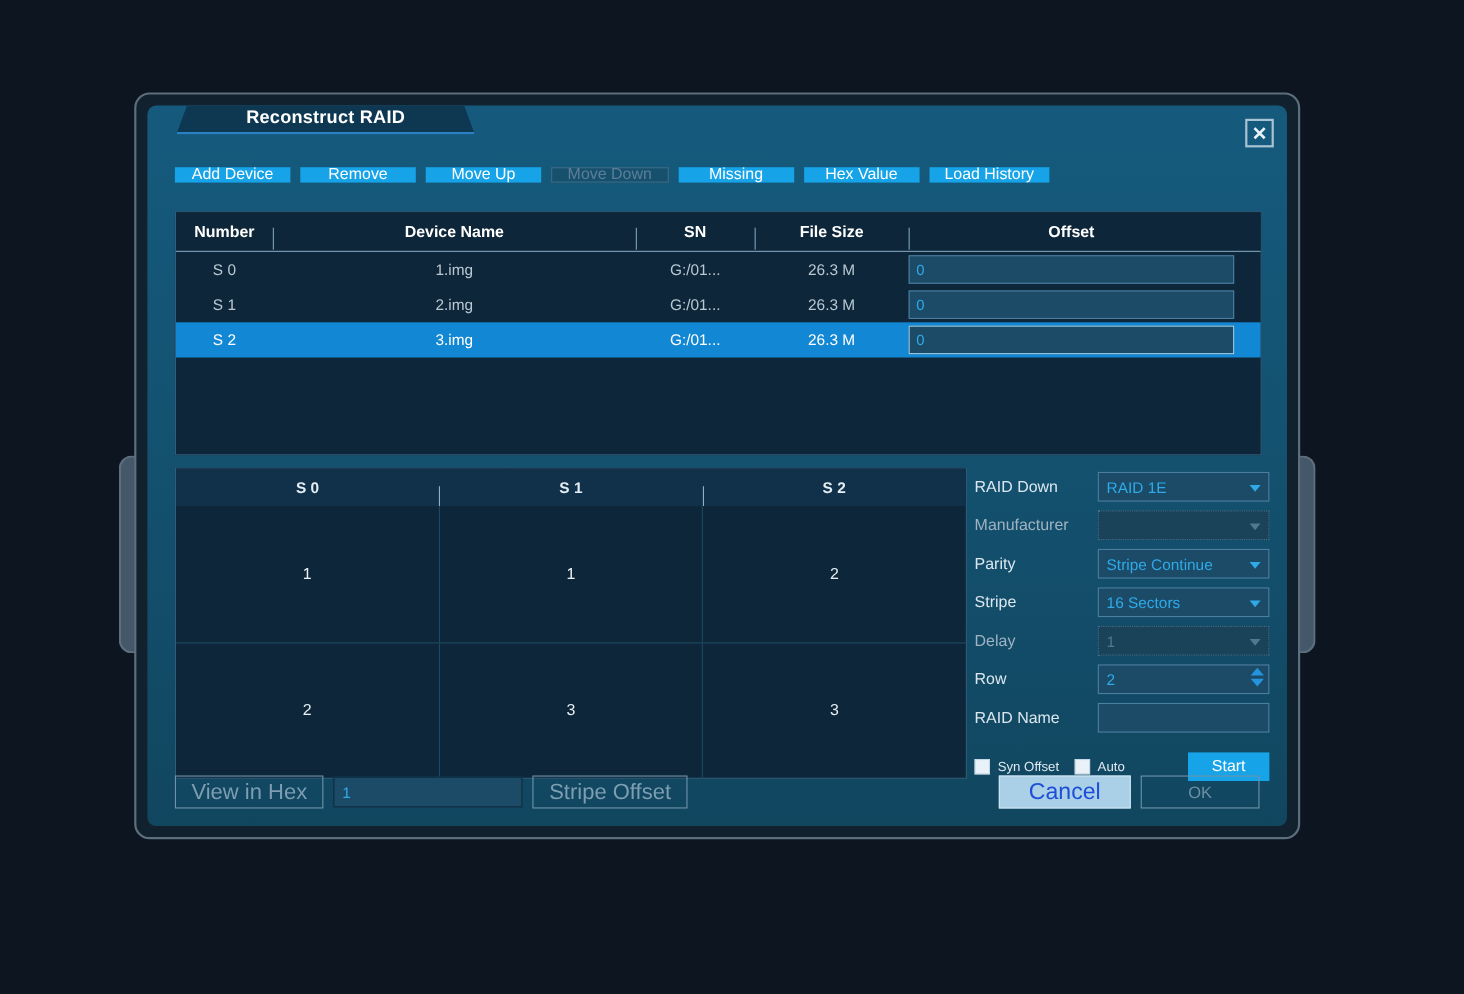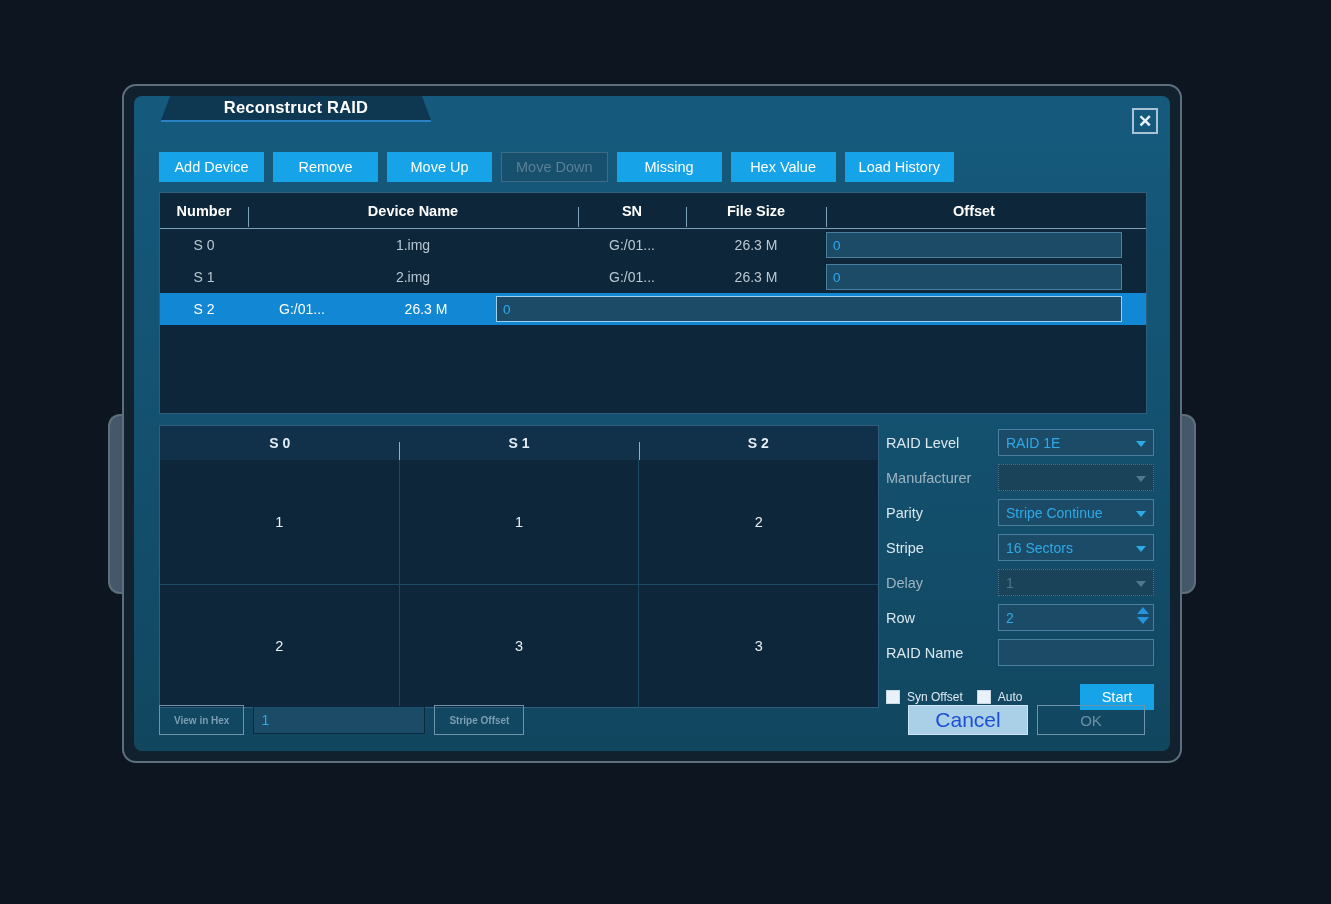--- a/index.html
+++ b/index.html
@@ -66,21 +66,21 @@
     color: #e8f2f8; font-size: 17px; font-weight: bold;
     cursor: pointer; line-height: 1;
   }
 
   
   #toolbar {
     position: absolute; left: 25px; top: 56px;
     display: flex; gap: 9px;
   }
   .tb-btn {
-    height: 30px; min-width: 105px; padding: 0 14px;
+    height: 14px; min-width: 105px; padding: 0 14px;
     background: #16a3e8; color: #ffffff;
     font-size: 14.5px; border: none;
     display: flex; align-items: center; justify-content: center;
     cursor: pointer; white-space: nowrap;
   }
   .tb-btn.disabled {
     background: #17506d; color: #5b7f97;
     border: 1px solid #3d6c87; cursor: default;
   }
 
@@ -209,23 +209,23 @@
   }
 
   
   #bottom-bar {
     position: absolute; left: 25px; right: 25px; bottom: 16px;
     height: 30px; display: flex; align-items: center;
   }
   .ghost-btn {
     height: 30px; padding: 0 14px;
     background: transparent; border: 1px solid #6f93aa;
-    color: #7d9db2; font-size: 10px;
-    display: flex; align-items: center; justify-content: center;
-    cursor: pointer; white-space: nowrap; font-weight: bold;
+    color: #7d9db2; font-size: 20px;
+    display: flex; align-items: center; justify-content: center;
+    cursor: pointer; white-space: nowrap;
   }
   #stripe-index-input {
     width: 172px; height: 28px; margin: 0 9px;
     background: #1c4b68; border: 1px solid #0c2a3d;
     color: #2eaae8; font-size: 14px; padding: 0 7px;
     font-family: "Liberation Sans", sans-serif;
   }
   #cancel-btn {
     margin-left: auto;
     width: 120px; height: 30px;
@@ -295,20 +295,21 @@
               <div class="cell c-num">S 1</div>
               <div class="cell c-name">2.img</div>
               <div class="cell c-sn">G:/01...</div>
               <div class="cell c-size">26.3 M</div>
               <div class="cell c-off">
                 <input class="off-input" value="0" style="">
               </div>
             </div>
             <div class="dt-row selected">
               <div class="cell c-num">S 2</div>
+              <div class="cell c-name">3.img</div>
               <div class="cell c-sn">G:/01...</div>
               <div class="cell c-size">26.3 M</div>
               <div class="cell c-off">
                 <input class="off-input" value="0" style="">
               </div>
             </div>
           </div>
       </div>
 
       <div id="stripe-grid">
@@ -327,21 +328,21 @@
               <div class="sg-cell">2</div>
               <div class="sg-cell">3</div>
               <div class="sg-cell">3</div>
             </div>
           </div>
       </div>
 
       <div id="form-panel">
 
         <div class="frow">
-          <span class="flabel">RAID Level</span>
+          <span class="flabel">RAID Down</span>
           <div class="fctl">
             <span>RAID 1E</span>
             <span class="caret"></span>
           </div>
         </div>
 
         <div class="frow">
           <span class="flabel dim">Manufacturer</span>
           <div class="fctl disabled">
             <span></span>

